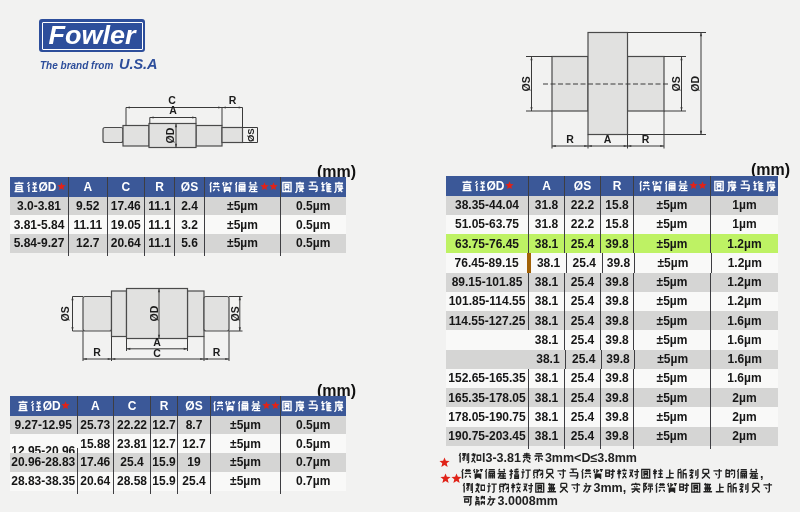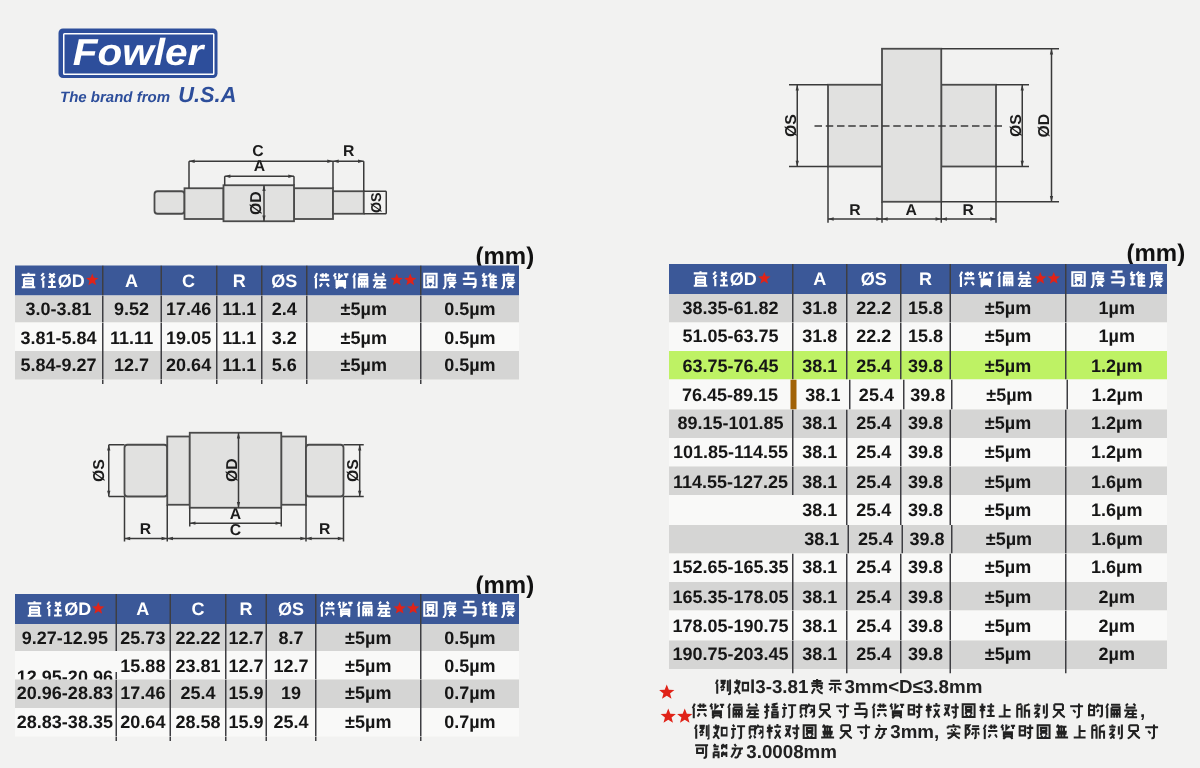--- a/index.html
+++ b/index.html
@@ -529,21 +529,21 @@
         <svg class="zg" style="width:12px;height:12px">
           <use href="#z9"></use>
         </svg>
         <svg class="zg" style="width:12px;height:12px">
           <use href="#z7"></use>
         </svg>
       </div>
 </div>
 
 <div class="trow" style="height:19.25px;background:#d5d5d4">
-<div class="tc tb" style="width:82px;border-right:1px solid #3e3e42;">38.35-61.82</div>
+<div class="tc tb" style="width:82px;border-right:1px solid #3e3e42;">38.35-44.04</div>
 <div class="tc tb" style="width:35px;border-right:1px solid #3e3e42;">31.8</div>
 <div class="tc tb" style="width:35px;border-right:1px solid #3e3e42;">22.2</div>
 <div class="tc tb" style="width:32px;border-right:1px solid #3e3e42;">15.8</div>
 <div class="tc tb" style="width:76px;border-right:1px solid #3e3e42;">±5µm</div>
 <div class="tc tb" style="width:67px;">1µm</div>
 </div>
 
 <div class="trow" style="height:19.25px;background:#f9f9f8">
 <div class="tc tb" style="width:82px;border-right:1px solid #3e3e42;">51.05-63.75</div>
 <div class="tc tb" style="width:35px;border-right:1px solid #3e3e42;">31.8</div>
@@ -658,21 +658,21 @@
 <div class="tc" style="width:32px;border-right:1px solid #3e3e42;"></div>
 <div class="tc" style="width:76px;border-right:1px solid #3e3e42;"></div>
 <div class="tc" style="width:67px;"></div>
 </div>
 </div>
 
 <div class="fnstar" style="left:439px;top:454px"><svg class="st" style="width:11px;height:11px;vertical-align:0px">
       <use href="#star"></use>
     </svg></div>
 
-<div class="fn" style="left:476px;top:451px"><svg class="zf" style="width:11.5px;height:11.5px">
+<div class="fn" style="left:458px;top:451px"><svg class="zf" style="width:11.5px;height:11.5px">
       <use href="#z10"></use>
     </svg><svg class="zf" style="width:11.5px;height:11.5px">
       <use href="#z11"></use>
     </svg>l3-3.81<svg class="zf" style="width:11.5px;height:11.5px">
       <use href="#z12"></use>
     </svg><svg class="zf" style="width:11.5px;height:11.5px">
       <use href="#z13"></use>
     </svg>3mm&lt;D≤3.8mm</div>
 
 <div class="fnstar" style="left:440px;top:470px"><svg class="st" style="width:11px;height:11px;vertical-align:0px">

